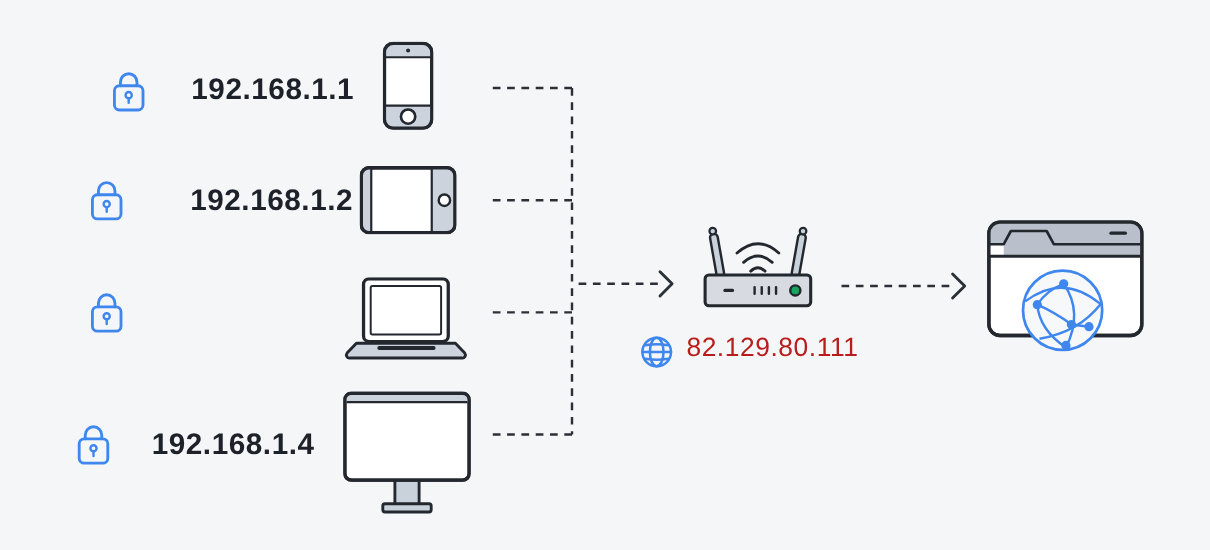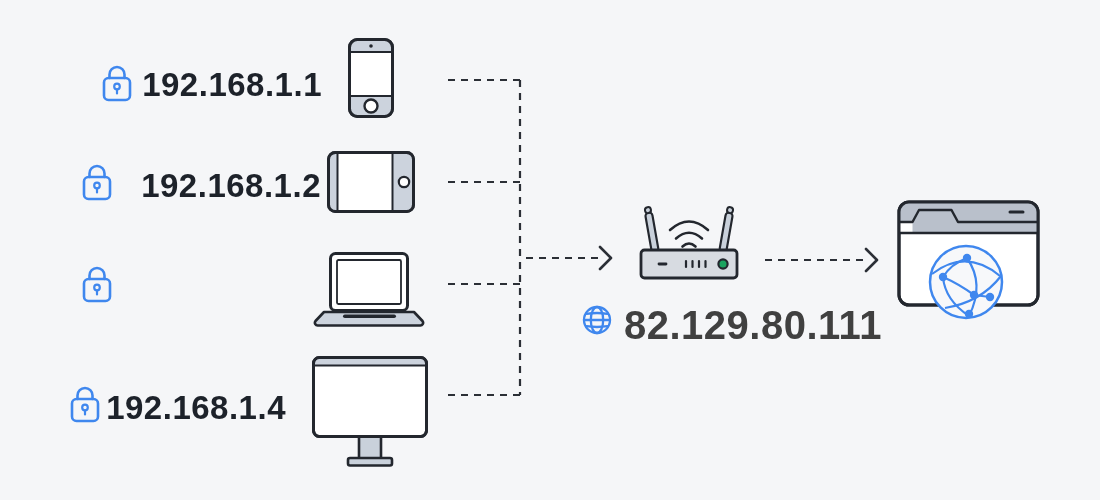--- a/index.html
+++ b/index.html
@@ -7,30 +7,30 @@
     position:relative;
     width:1100px;height:500px;
     background:#f5f6f8;
     overflow:hidden;
     font-family:"Liberation Sans", sans-serif;
   }
   .abs{position:absolute;}
   .ip-label{
     position:absolute;
     font-weight:bold;
-    font-size:33px;
+    font-size:27px;
     color:#1d222a;
     letter-spacing:0.5px;
     white-space:nowrap;
   }
   .public-ip{
     position:absolute;
-    font-weight:bold;
-    font-size:40px;
-    color:#404040;
+    font-weight:normal;
+    font-size:24px;
+    color:#b91c1c;
     letter-spacing:0.5px;
     white-space:nowrap;
   }
   svg{display:block;}
 </style>
 </head>
 <body>
 
 <div class="stage">
 

